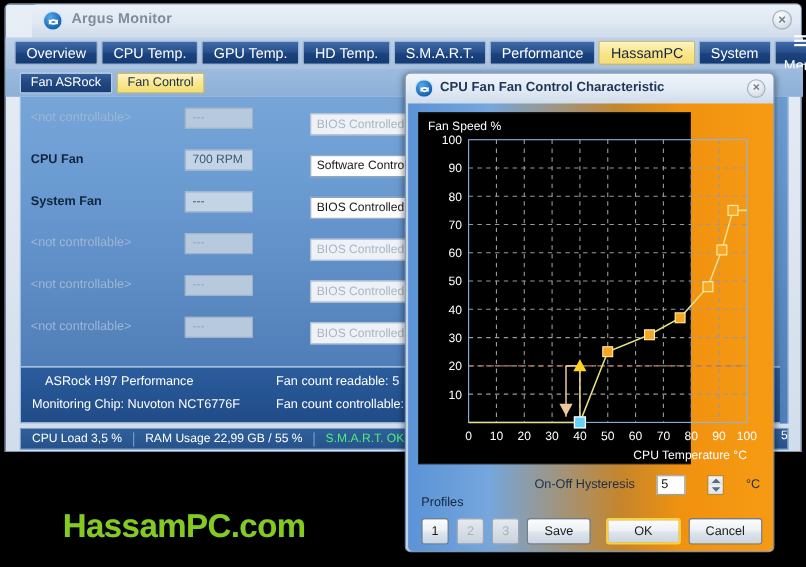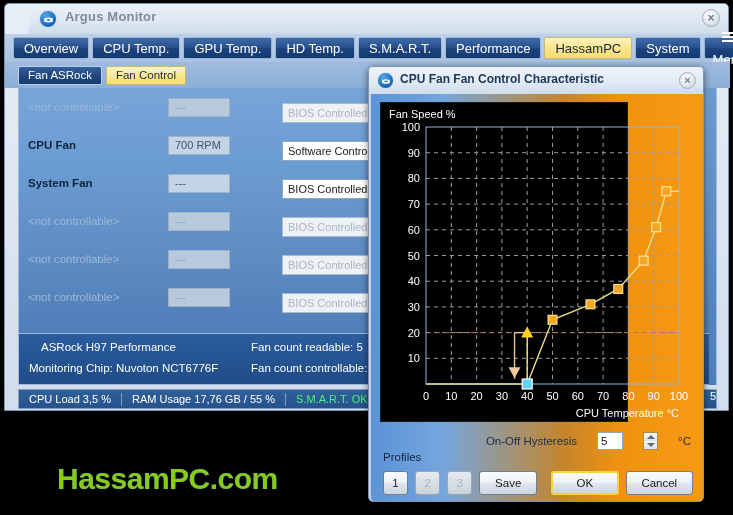--- a/index.html
+++ b/index.html
@@ -377,21 +377,21 @@
     <div id="info-panel">
       <div class="info-line" id="info-board">ASRock H97 Performance</div>
       <div class="info-line" id="info-chip">Monitoring Chip: Nuvoton NCT6776F</div>
       <div class="info-line" id="info-read">Fan count readable: 5</div>
       <div class="info-line" id="info-ctrl">Fan count controllable: 2</div>
     </div>
 
     <div id="statusbar">
       <span class="sb-cell">CPU Load 3,5 %</span>
       <span class="sb-sep"></span>
-      <span class="sb-cell">RAM Usage 17,76 GB / 55 %</span>
+      <span class="sb-cell">RAM Usage 22,99 GB / 55 %</span>
       <span class="sb-sep"></span>
       <span class="sb-cell sb-ok">S.M.A.R.T. OK</span>
     </div>
 
     <div id="behind-sliver"></div>
     <div id="behind-five">5</div>
   </div>
 
   <div id="dialog">
 

